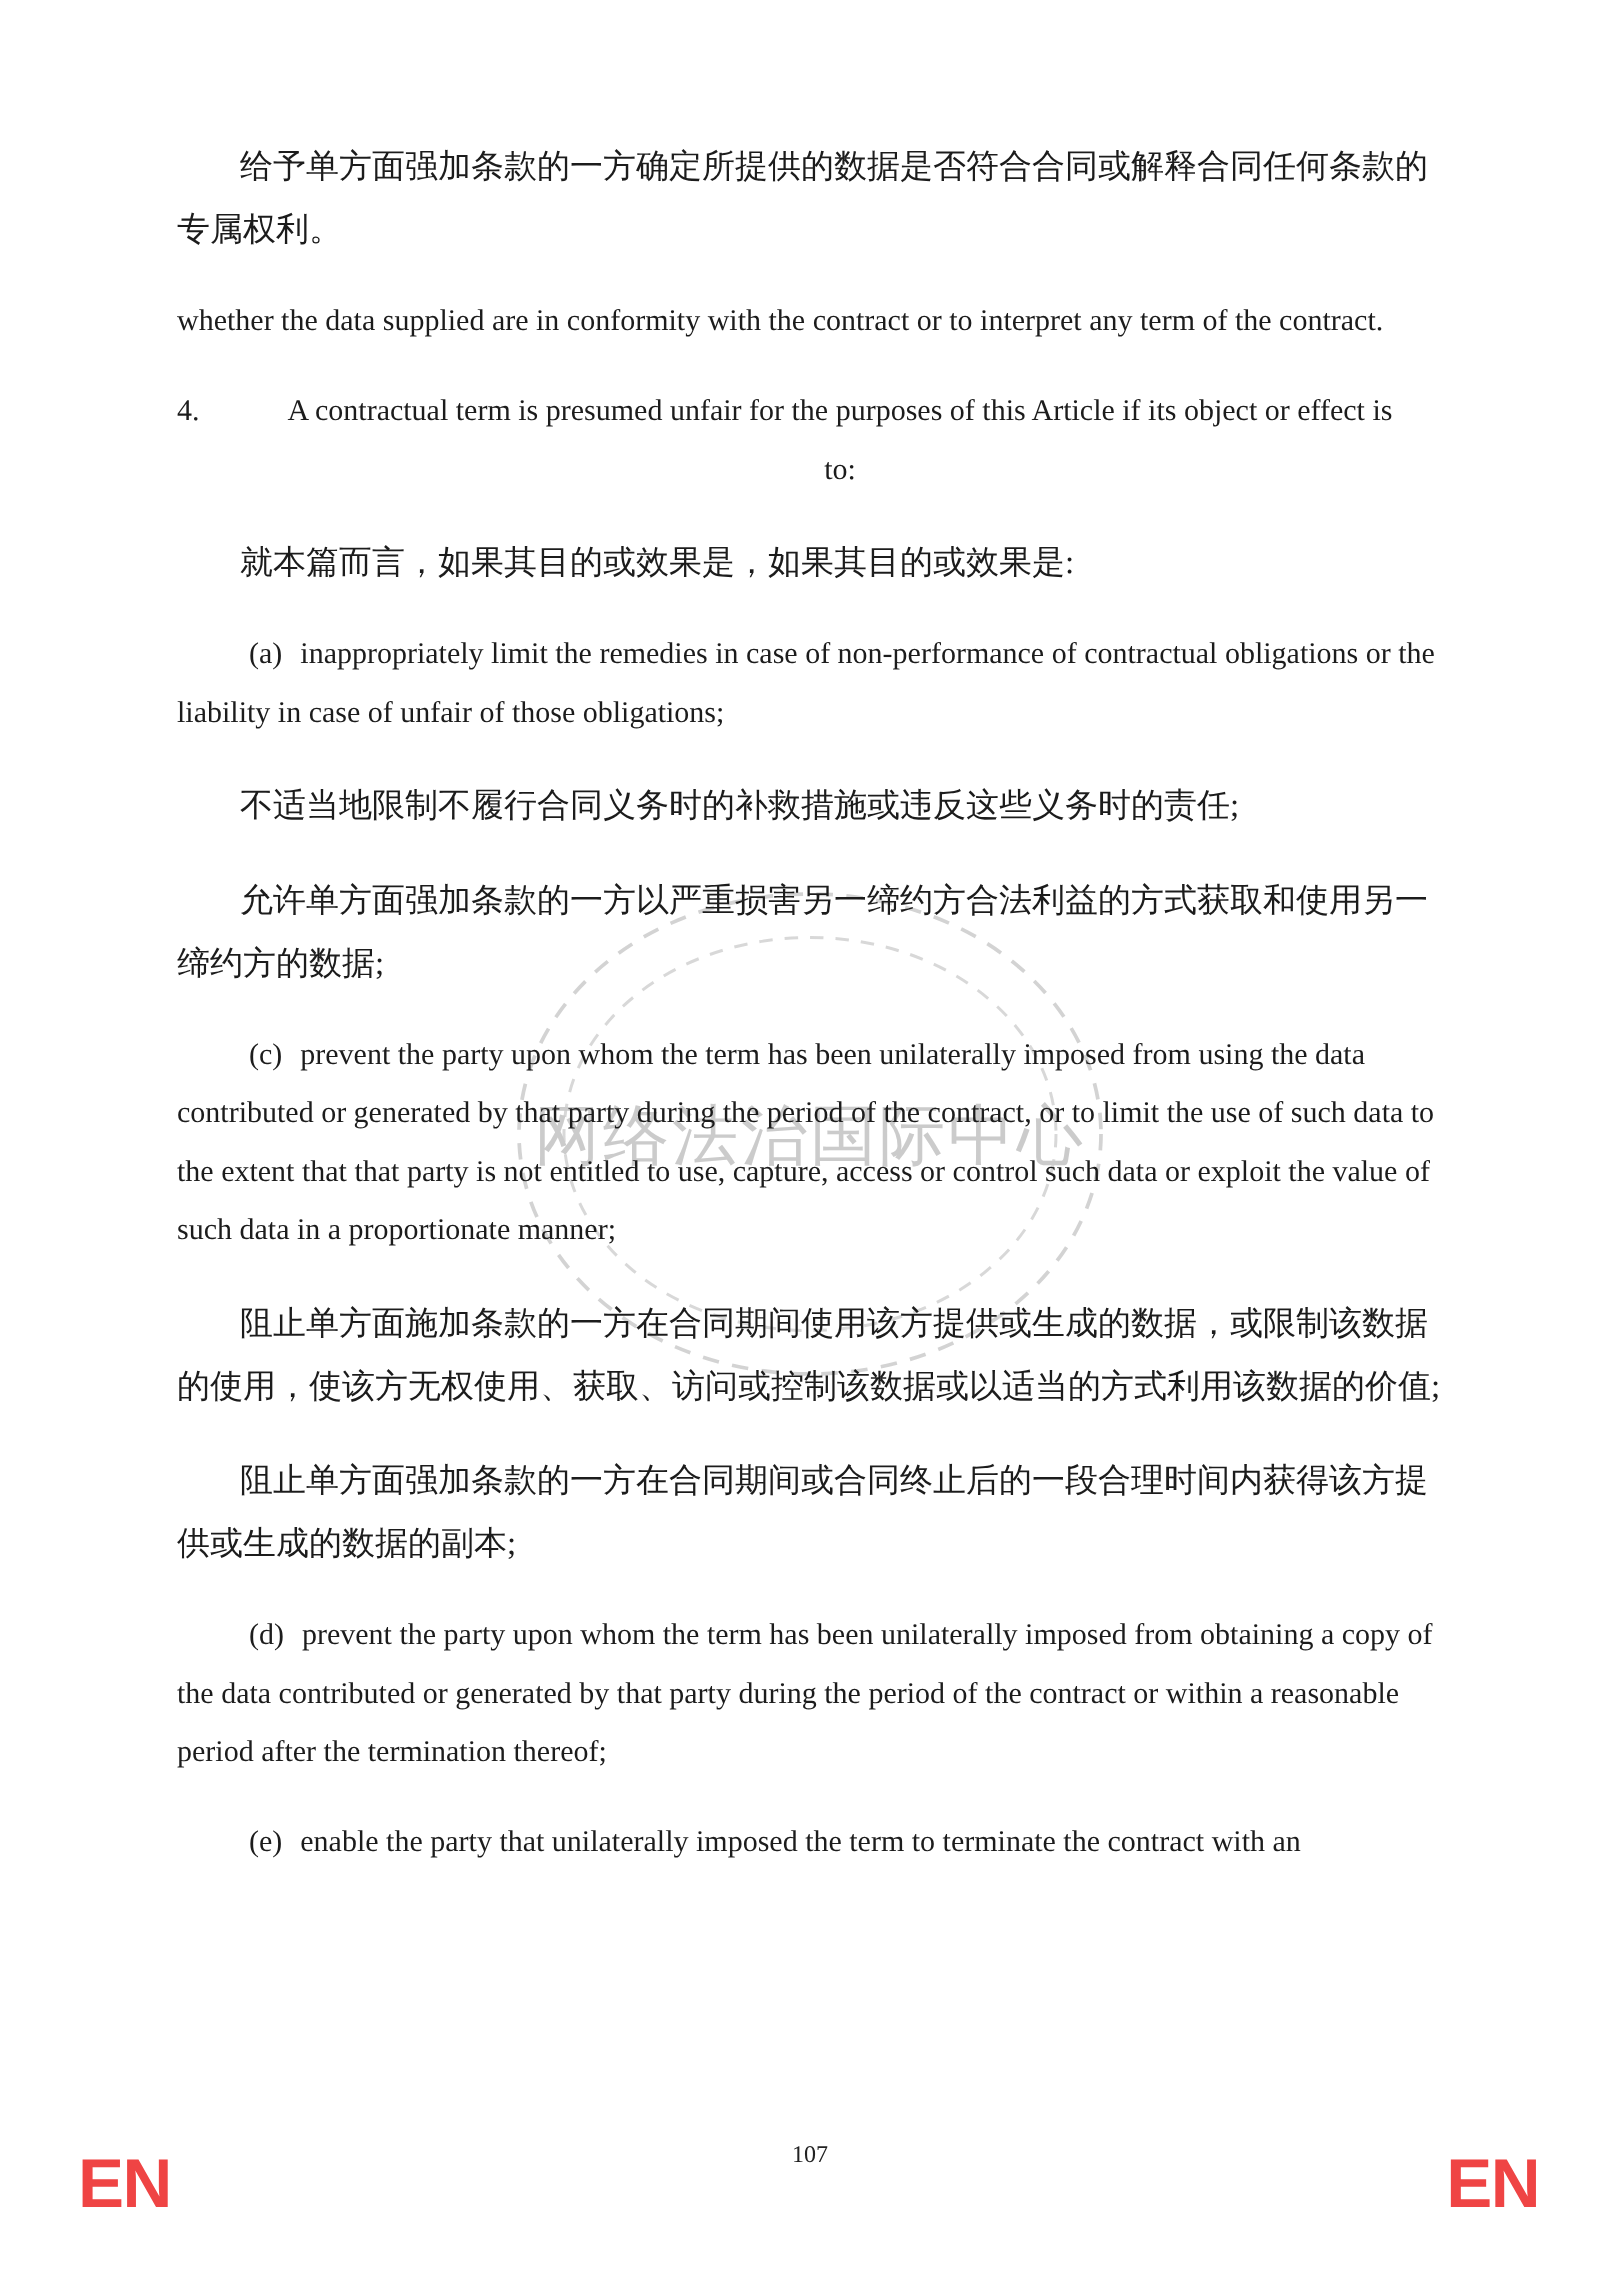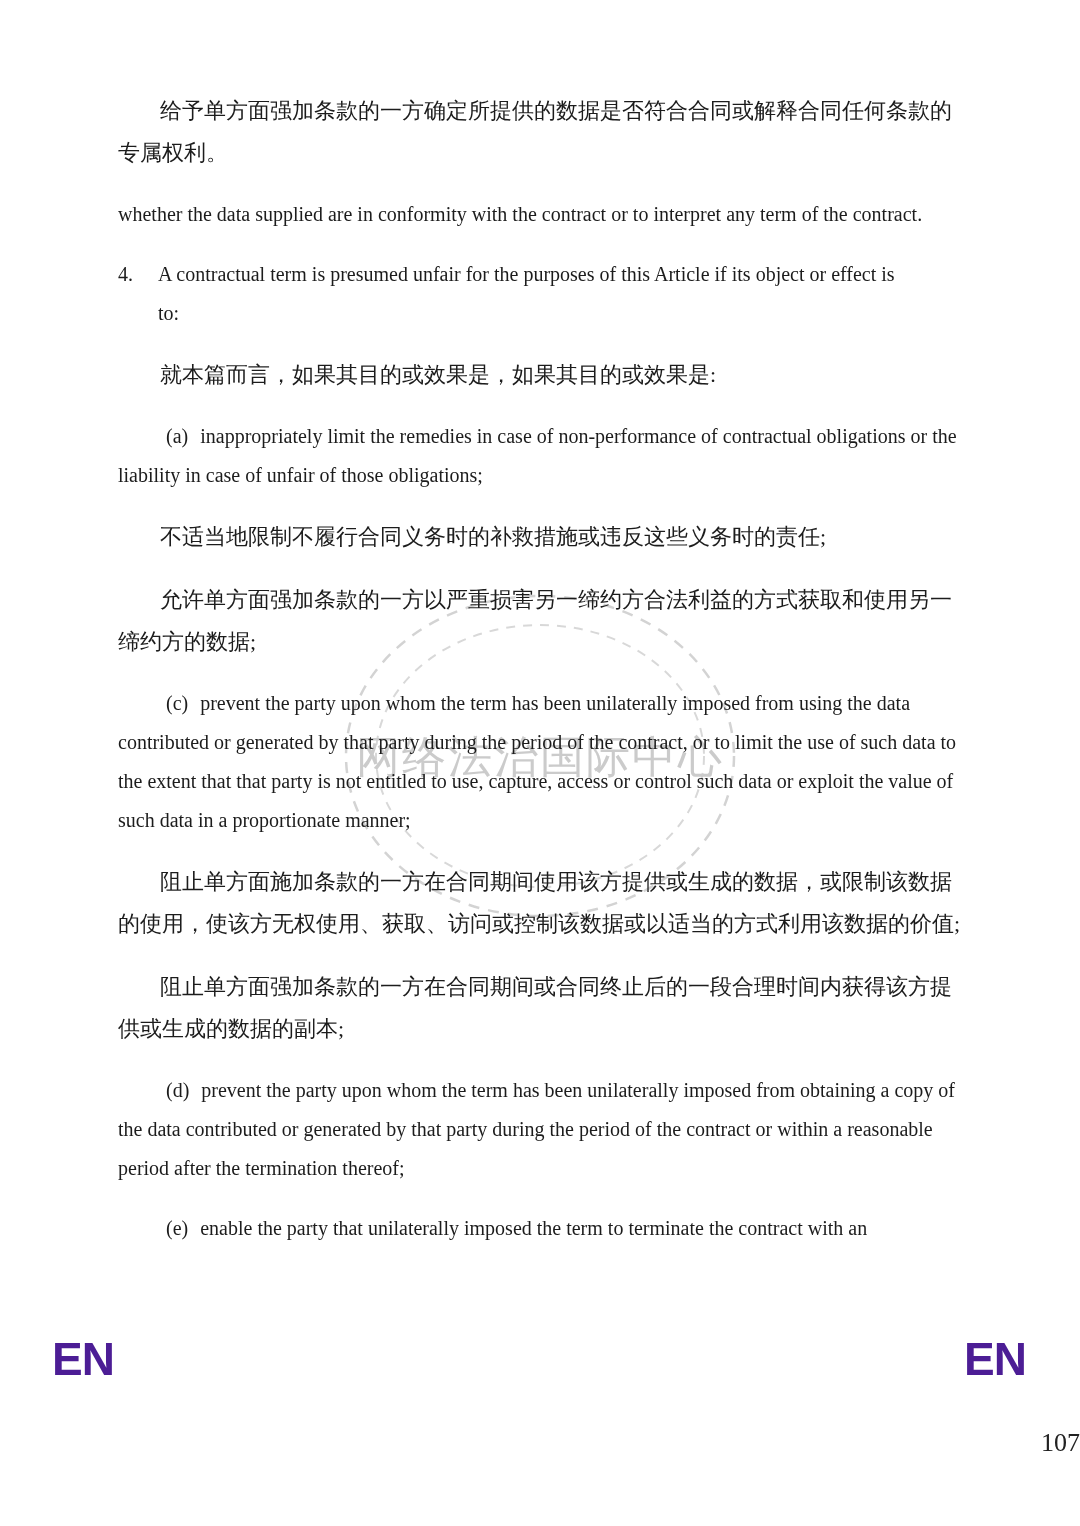--- a/index.html
+++ b/index.html
@@ -51,42 +51,42 @@
 
   .para.numbered {
     position: relative;
     padding-left: 40px;
   }
   .para.numbered .num {
     position: absolute;
     left: 0;
     top: 0;
   }
-  .para.numbered .nline { display: block; }
+  .para.numbered .nline { display: block; text-align: center; }
 
   
   .footer-lang {
     position: absolute;
-    top: 1332px;
+    top: 1428px;
     font-family: "Liberation Sans", sans-serif;
     font-weight: bold;
     font-size: 46px;
     letter-spacing: -1px;
-    color: #4c1d95;
+    color: #ef4444;
     z-index: 1;
   }
   .footer-lang.left  { left: 52px; }
   .footer-lang.right { right: 54px; }
   .page-number {
     position: absolute;
     left: 0;
     right: 0;
     top: 1428px;
-    text-align: right;
-    font-size: 26px;
+    text-align: center;
+    font-size: 16px;
     font-family: "Liberation Serif", serif;
     color: #222;
     z-index: 1;
   }
 </style>
 </head>
 <body>
 
 <div class="page">
 

